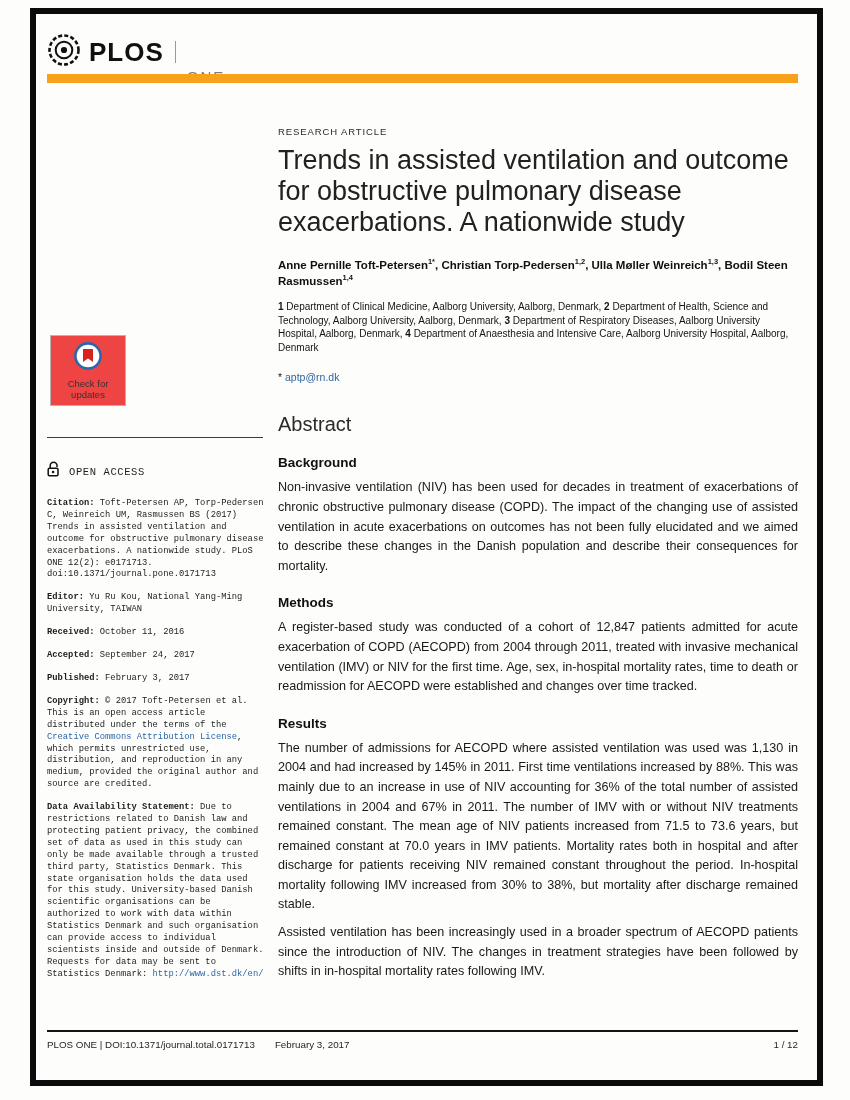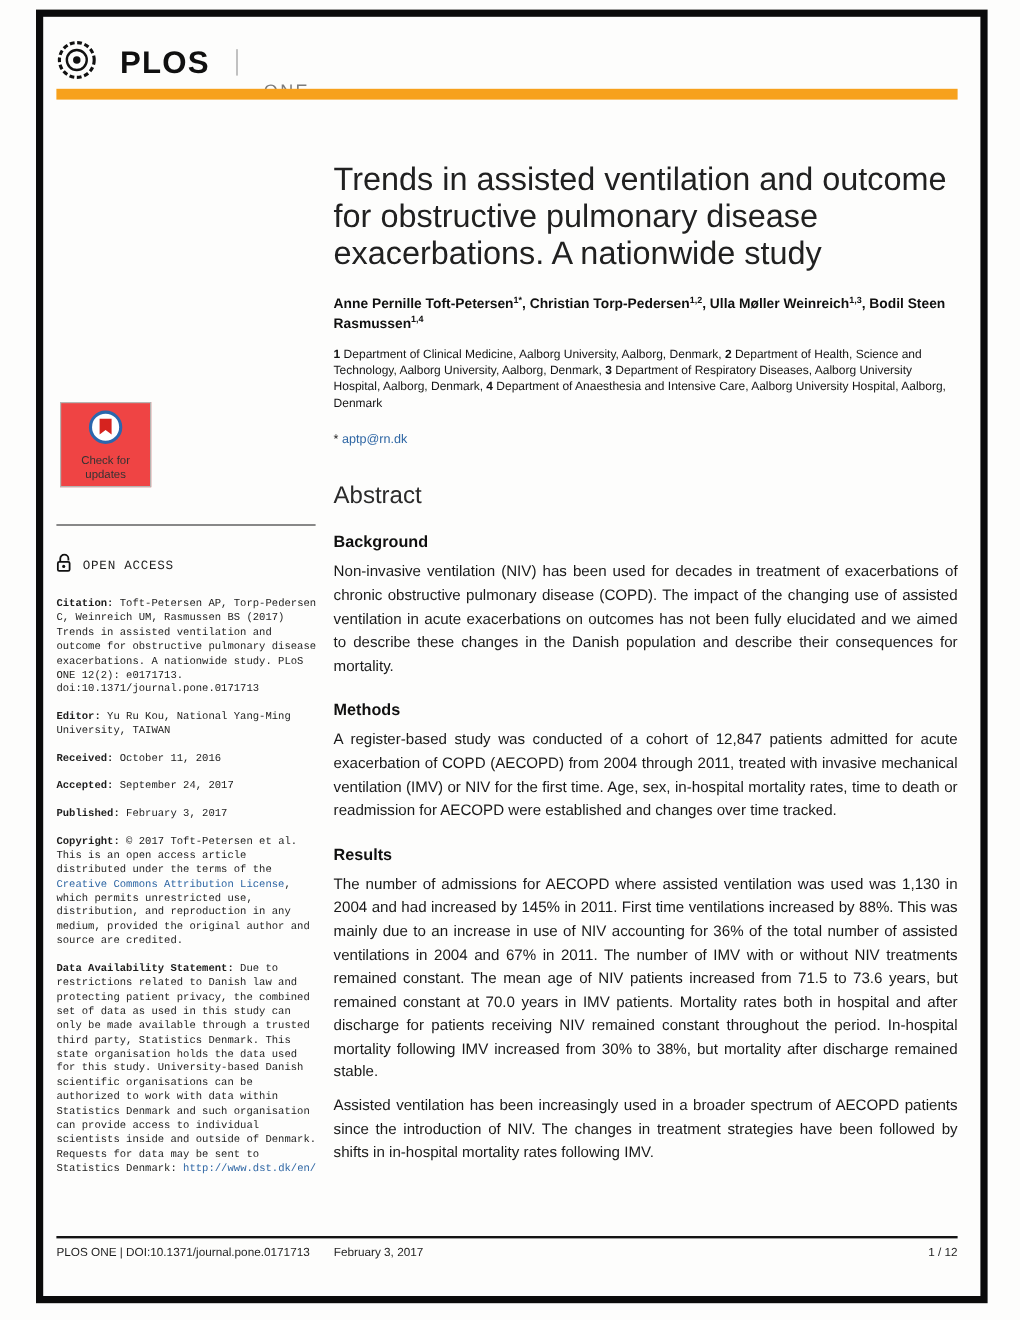--- a/index.html
+++ b/index.html
@@ -1,21 +1,21 @@
 <!DOCTYPE html>
 <html><head>
 <meta charset="utf-8">
 <style>
   html,body{margin:0;padding:0;background:#f6f6f4;}
   .canvas{position:relative;width:850px;height:1100px;background:#fdfdfc;overflow:hidden;
           font-family:"Liberation Sans", sans-serif;}
   .frame{position:absolute;left:30px;top:8px;width:781px;height:1066px;border:6px solid #0b0b0b;}
 
   
-  .masthead{position:absolute;left:47px;top:34px;height:36px;display:flex;align-items:center;gap:19px;}
+  .masthead{position:absolute;left:47px;top:34px;height:36px;display:flex;align-items:center;gap:8px;}
   .plos-word{font-size:26px;font-weight:700;letter-spacing:1px;color:#101010;}
   .logo-divider{width:1px;height:22px;background:#9a9a9a;margin:0 3px;}
   .one-word{font-size:15px;letter-spacing:2px;color:#7c7c7c;margin-top:48px;}
   .accent-bar{position:absolute;left:47px;top:74px;width:751px;height:9px;background:#F7A11C;}
 
   
   .update-badge{position:absolute;left:50px;top:335px;width:74px;height:69px;background:#ef4444;
                 border:1px solid #b5b5b2;display:flex;flex-direction:column;align-items:center;
                 justify-content:center;cursor:pointer;}
   .upd-line{font-size:9.5px;color:#333;line-height:11px;}
@@ -103,20 +103,21 @@
     <p class="meta"><b>Accepted: </b><span>September 24, 2017</span></p>
 
     <p class="meta"><b>Published: </b><span>February 3, 2017</span></p>
 
     <p class="meta"><b>Copyright: </b><span><span>© 2017 Toft-Petersen et al. This is an open access article distributed under the terms of the </span><span class="link">Creative Commons Attribution License</span><span>, which permits unrestricted use, distribution, and reproduction in any medium, provided the original author and source are credited.</span></span></p>
 
     <p class="meta"><b>Data Availability Statement: </b><span><span>Due to restrictions related to Danish law and protecting patient privacy, the combined set of data as used in this study can only be made available through a trusted third party, Statistics Denmark. This state organisation holds the data used for this study. University-based Danish scientific organisations can be authorized to work with data within Statistics Denmark and such organisation can provide access to individual scientists inside and outside of Denmark. Requests for data may be sent to Statistics Denmark: </span><span class="link">http://www.dst.dk/en/</span></span></p>
   </aside>
 
   <main class="article">
+    <div class="kicker">RESEARCH ARTICLE</div>
     <h1 class="title">Trends in assisted ventilation and outcome for obstructive pulmonary disease exacerbations. A nationwide study</h1>
     <p class="authors"><span>Anne Pernille Toft-Petersen</span><sup>1*</sup><span>, Christian Torp-Pedersen</span><sup>1,2</sup><span>, Ulla Møller Weinreich</span><sup>1,3</sup><span>, Bodil Steen Rasmussen</span><sup>1,4</sup></p>
     <p class="affiliations"><b>1 </b><span>Department of Clinical Medicine, Aalborg University, Aalborg, Denmark, </span><b>2 </b><span>Department of Health, Science and Technology, Aalborg University, Aalborg, Denmark, </span><b>3 </b><span>Department of Respiratory Diseases, Aalborg University Hospital, Aalborg, Denmark, </span><b>4 </b><span>Department of Anaesthesia and Intensive Care, Aalborg University Hospital, Aalborg, Denmark</span></p>
     <p class="correspondence"><span>* </span><a class="link">aptp@rn.dk</a></p>
 
     <h2 class="abstract-h">Abstract</h2>
 
     <section class="section">
       <h3>Background</h3>
       <p>Non-invasive ventilation (NIV) has been used for decades in treatment of exacerbations of chronic obstructive pulmonary disease (COPD). The impact of the changing use of assisted ventilation in acute exacerbations on outcomes has not been fully elucidated and we aimed to describe these changes in the Danish population and describe their consequences for mortality.</p>
@@ -132,16 +133,16 @@
       <p>The number of admissions for AECOPD where assisted ventilation was used was 1,130 in 2004 and had increased by 145% in 2011. First time ventilations increased by 88%. This was mainly due to an increase in use of NIV accounting for 36% of the total number of assisted ventilations in 2004 and 67% in 2011. The number of IMV with or without NIV treatments remained constant. The mean age of NIV patients increased from 71.5 to 73.6 years, but remained constant at 70.0 years in IMV patients. Mortality rates both in hospital and after discharge for patients receiving NIV remained constant throughout the period. In-hospital mortality following IMV increased from 30% to 38%, but mortality after discharge remained stable.</p>
     </section>
 
     <section class="section">
       <p>Assisted ventilation has been increasingly used in a broader spectrum of AECOPD patients since the introduction of NIV. The changes in treatment strategies have been followed by shifts in in-hospital mortality rates following IMV.</p>
     </section>
   </main>
 
   <div class="footer-rule"></div>
   <footer class="footer">
-    <span><span>PLOS ONE | DOI:10.1371/journal.pone.0171713</span><span class="f-date">February 3, 2017</span></span>
+    <span><span>PLOS ONE | DOI:10.1371/journal.total.0171713</span><span class="f-date">February 3, 2017</span></span>
     <span>1 / 12</span>
   </footer>
 </div>
 
 </body></html>

